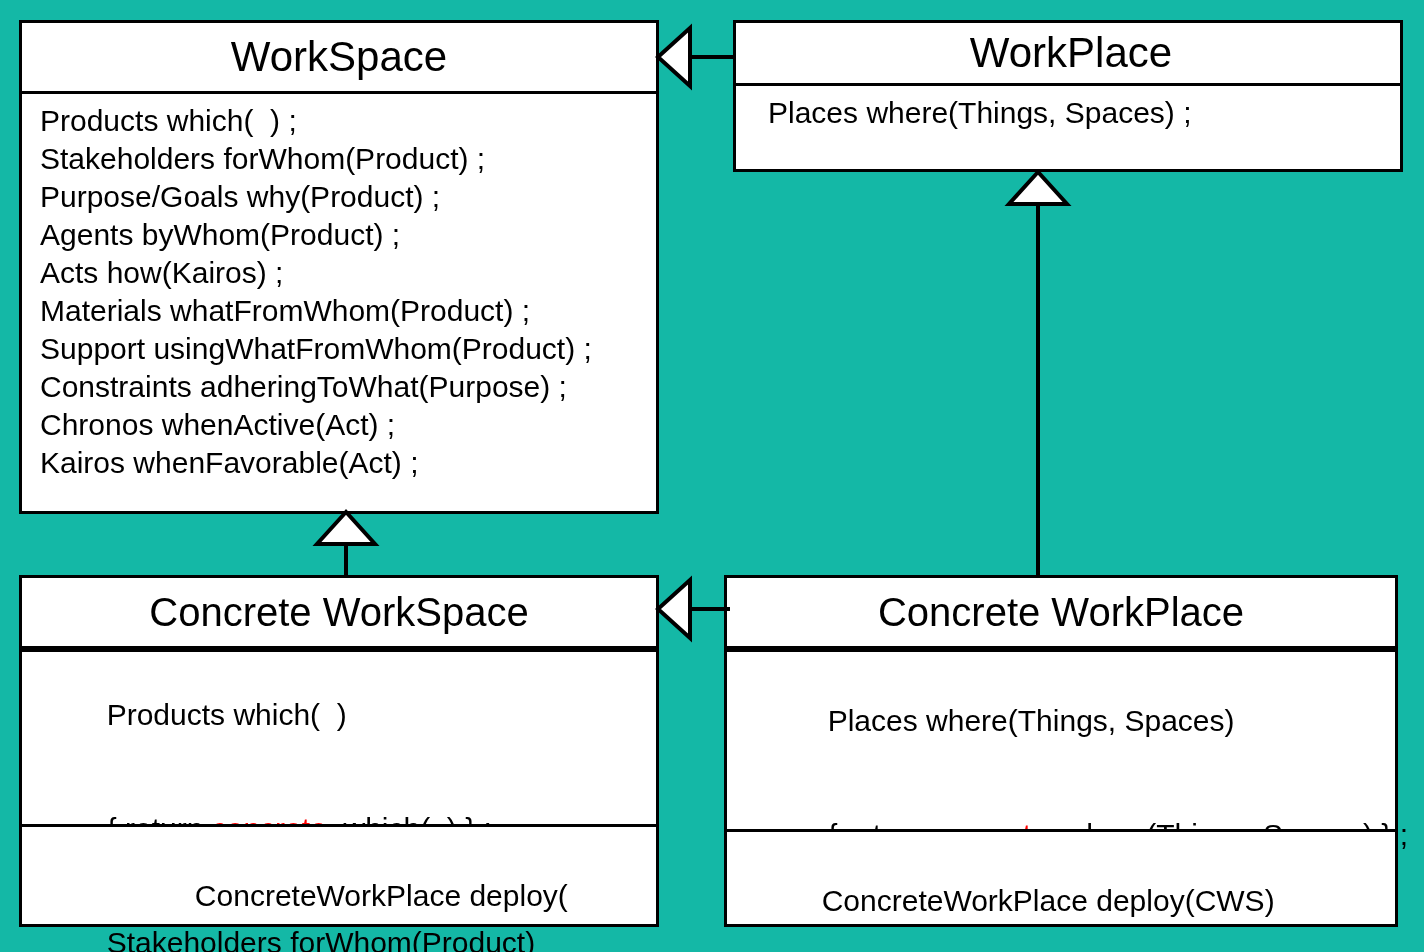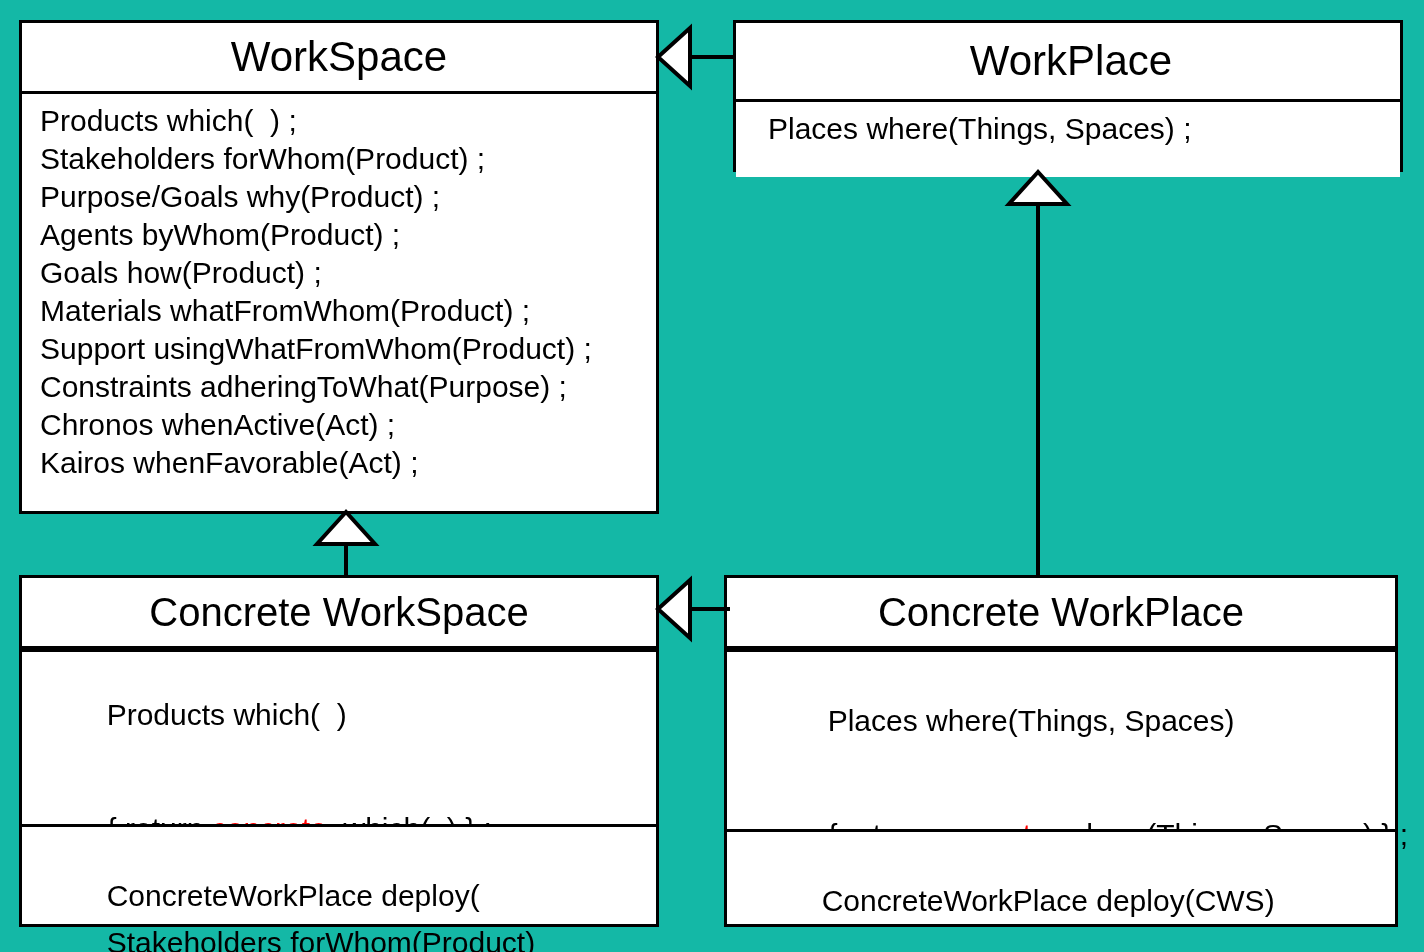--- a/index.html
+++ b/index.html
@@ -75,31 +75,31 @@
 
   <div class="uml-class" style="left:19px; top:20px; width:640px; height:494px;">
     <div class="uml-compartment uml-title" style="height:68px;">
       <span>WorkSpace</span>
     </div>
     <div class="uml-compartment uml-body divider-thin" style="height:420px;">
       <div class="op-line">Products which(  ) ;</div>
       <div class="op-line">Stakeholders forWhom(Product) ;</div>
       <div class="op-line">Purpose/Goals why(Product) ;</div>
       <div class="op-line">Agents byWhom(Product) ;</div>
-      <div class="op-line">Goals how(Product) ;</div>
+      <div class="op-line">Acts how(Kairos) ;</div>
       <div class="op-line">Materials whatFromWhom(Product) ;</div>
       <div class="op-line">Support usingWhatFromWhom(Product) ;</div>
       <div class="op-line">Constraints adheringToWhat(Purpose) ;</div>
       <div class="op-line">Chronos whenActive(Act) ;</div>
       <div class="op-line">Kairos whenFavorable(Act) ;</div>
     </div>
   </div>
 
   <div class="uml-class" style="left:733px; top:20px; width:670px; height:152px;">
-    <div class="uml-compartment uml-title" style="height:76px;padding-left:6px;">
+    <div class="uml-compartment uml-title" style="height:60px;padding-left:6px;">
       <span>WorkPlace</span>
     </div>
     <div class="uml-compartment uml-body divider-thin" style="height:78px; padding-left:32px;">
       <div class="op-line">Places where(Things, Spaces) ;</div>
     </div>
   </div>
 
   <div class="uml-class" style="left:19px; top:575px; width:640px; height:352px;">
     <div class="uml-compartment uml-title small" style="height:68px;">
       <span>Concrete WorkSpace</span>
@@ -111,21 +111,21 @@
       </div>
       <div class="op-line">
         <span>{ return </span><span class="kw-red">concrete</span><span>_which(  ) } ;</span>
       </div>
       <div class="op-line">
         <span>Stakeholders forWhom(Product)</span><span class="kw-red"></span><span></span>
       </div>
 
     </div>
 
-    <div class="uml-compartment uml-body divider-thin" style="height:95px; padding-top:12px;">
+    <div class="uml-compartment uml-body divider-thin" style="height:95px; padding-top:12px;text-align:center;">
       <div class="op-line">
         <span>ConcreteWorkPlace deploy(</span>
       </div>
 
     </div>
   </div>
 
   <div class="uml-class" style="left:724px; top:575px; width:674px; height:352px;">
     <div class="uml-compartment uml-title small" style="height:68px;">
       <span>Concrete WorkPlace</span>

